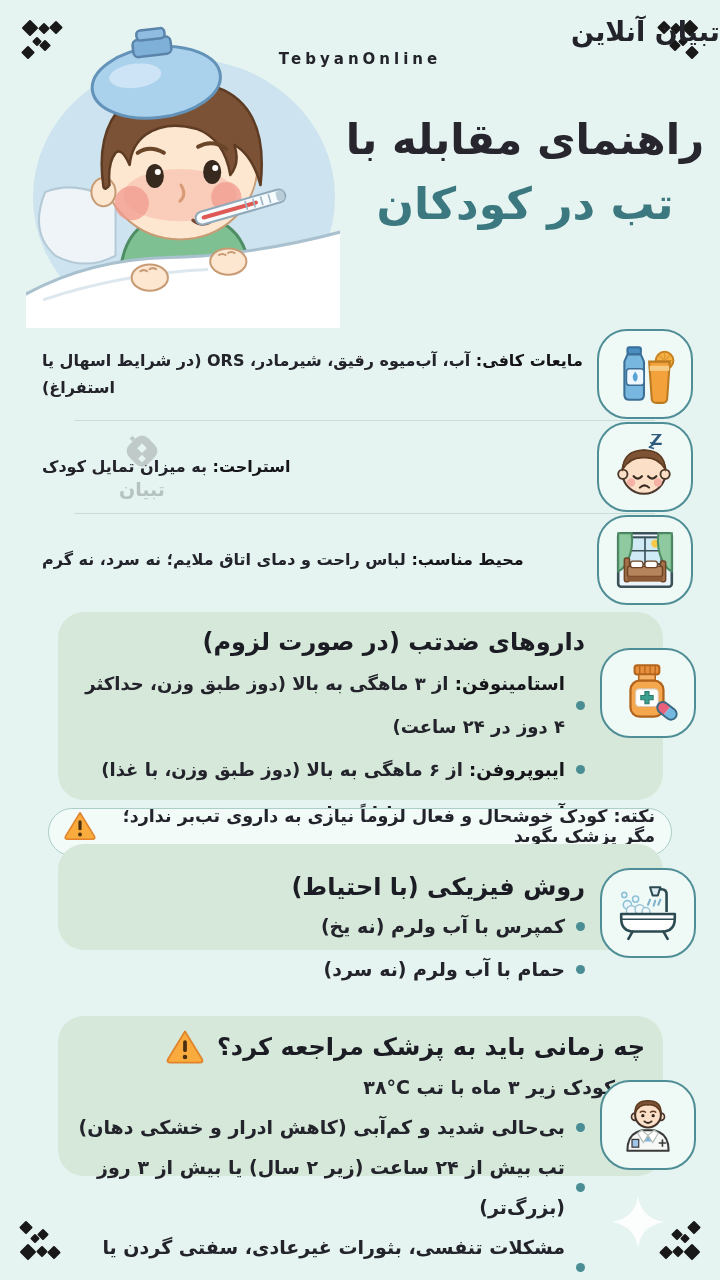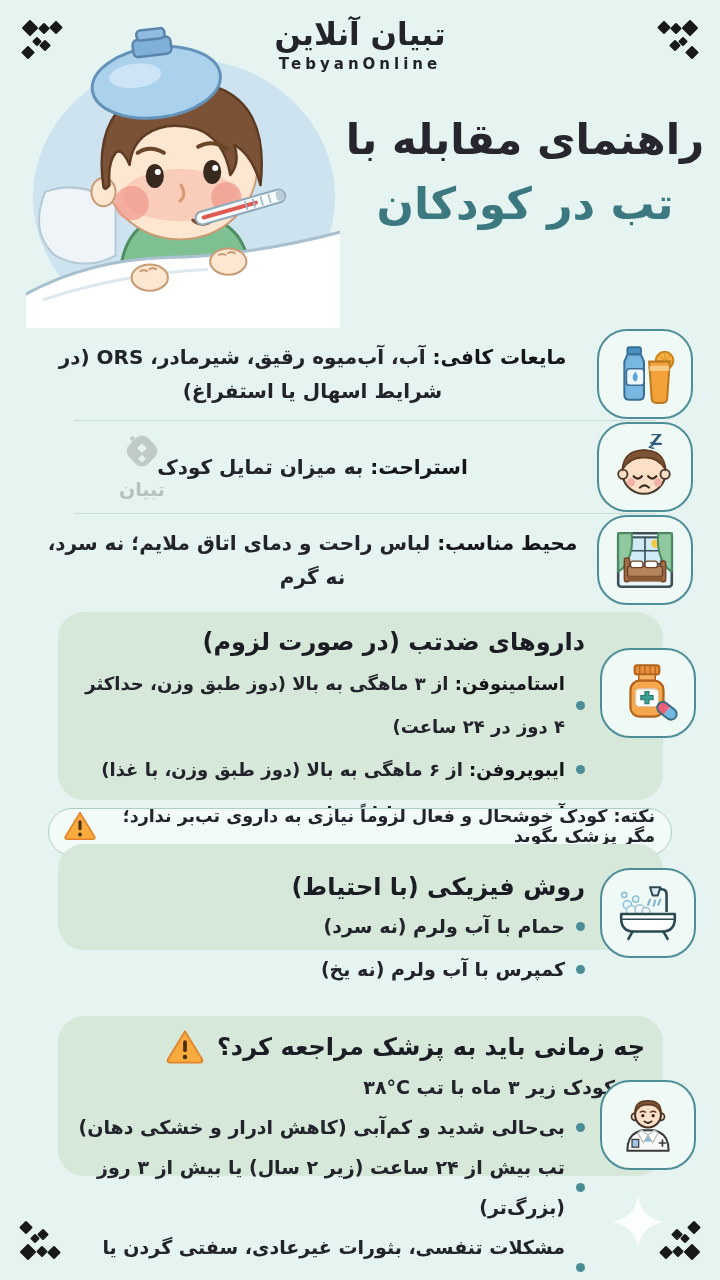--- a/index.html
+++ b/index.html
@@ -8,35 +8,35 @@
 
   
   .corner{position:absolute;width:46px;height:46px;}
   .c-tl{top:18px;left:20px;}
   .c-tr{top:18px;right:20px;transform:scaleX(-1);}
   .c-bl{bottom:18px;left:18px;transform:scaleY(-1);}
   .c-br{bottom:18px;right:18px;transform:scale(-1,-1);}
 
   
   .logo{position:absolute;top:16px;left:0;right:0;text-align:center;color:#23232b;}
-  .logo-fa{font-size:31px;font-weight:800;}
+  .logo-fa{font-size:27px;font-weight:800;text-align:right;}
   .logo-en{font-size:15px;letter-spacing:4px;font-weight:600;margin-top:3px;}
 
   
   .illust{position:absolute;top:26px;left:26px;width:314px;height:302px;}
   .titleblock{position:absolute;top:116px;left:344px;right:14px;text-align:center;}
   .t1{font-size:42px;font-weight:800;color:#27252e;line-height:1.15;}
   .t2{font-size:44px;font-weight:800;color:#3b787f;margin-top:16px;line-height:1.1;}
 
   
   .tips{position:absolute;top:328px;left:36px;right:27px;}
   .tip{display:flex;align-items:center;min-height:92px;}
   .sep{height:0;border-top:1.5px solid #c9ddd7;margin:0 38px;}
-  .tip .txt{flex:1;margin-left:6px;margin-right:14px;font-size:20px;line-height:1.7;
-            color:#23232b;font-weight:600;text-align:center;}
+  .tip .txt{flex:1;margin-left:6px;margin-right:14px;font-size:16px;line-height:1.7;
+            color:#23232b;font-weight:600;text-align:left;}
   .lead{font-weight:800;color:#141419;}
   .red{color:#e23b4e;font-weight:800;}
 
   .iconbox{width:96px;height:90px;flex:0 0 96px;background:#effaf6;border:2.5px solid #4f8e96;
            border-radius:30px;display:flex;align-items:center;justify-content:center;box-sizing:border-box;}
   .iconbox svg{width:66px;height:66px;}
 
   
   .wm{position:absolute;top:428px;left:94px;width:96px;text-align:center;opacity:.8;}
   .wm svg{width:46px;height:46px;}
@@ -278,22 +278,22 @@
     <svg viewBox="0 0 64 64">
       <path d="M32 7 L59 51 Q62 57 55 57 L9 57 Q2 57 5 51 Z" fill="#f9ab3d" stroke="#e0832a" stroke-width="3" stroke-linejoin="round"></path>
       <rect x="29" y="21" width="6" height="19" rx="3" fill="#4a3010"></rect>
       <circle cx="32" cy="48" r="3.6" fill="#4a3010"></circle>
     </svg>
   </div>
 
   <div class="box box-phys">
     <div class="box-h">روش فیزیکی (با احتیاط)</div>
     <ul class="blist">
+      <li>کمپرس با آب ولرم (نه یخ)</li>
       <li>حمام با آب ولرم (نه سرد)</li>
-      <li>کمپرس با آب ولرم (نه یخ)</li>
     </ul>
     <div class="iconbox">
       <svg viewBox="0 0 64 64">
         <path d="M50 31 V14 q0 -5 -5 -5 h-5" stroke="#2c4a52" stroke-width="2.5" fill="none"></path>
         <path d="M34 7 h10 l-2.5 8 h-5 z" fill="#dceaf1" stroke="#2c4a52" stroke-width="2" stroke-linejoin="round"></path>
         <path d="M34 19 l-2 5 M39 20 l-1.5 5 M44 19 l-2 5" stroke="#7fb3cc" stroke-width="2" stroke-linecap="round"></path>
         <circle cx="12" cy="24" r="4" fill="#eaf6fb" stroke="#8fc2d8" stroke-width="1.5"></circle>
         <circle cx="20" cy="18.5" r="3" fill="#eaf6fb" stroke="#8fc2d8" stroke-width="1.5"></circle>
         <circle cx="9" cy="14.5" r="2.5" fill="#eaf6fb" stroke="#8fc2d8" stroke-width="1.5"></circle>
         <circle cx="16" cy="30" r="5" fill="#f4fafc" stroke="#9cc4d4" stroke-width="1.5"></circle>

